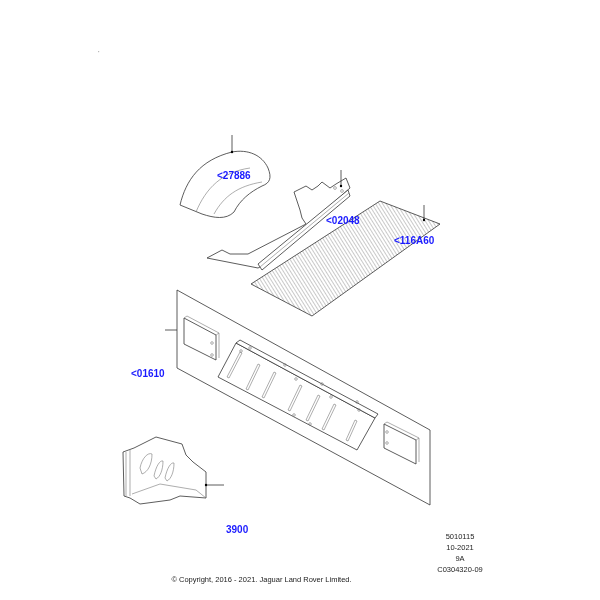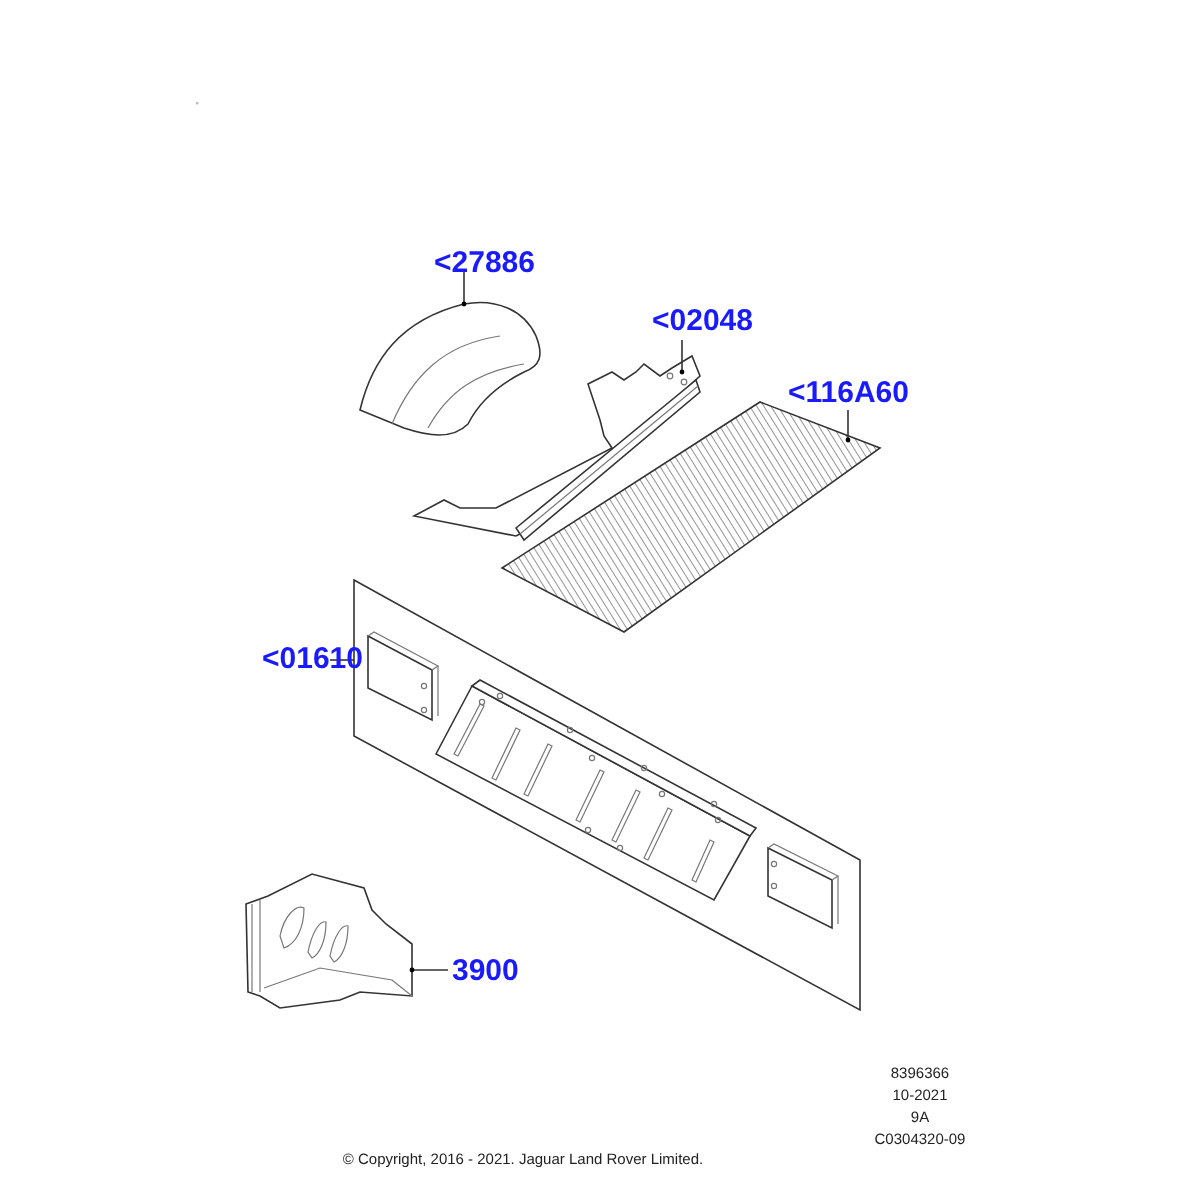--- a/index.html
+++ b/index.html
@@ -1,18 +1,18 @@
 <!DOCTYPE html>
 <html><head>
 <meta charset="utf-8">
 <style>
   html, body { margin: 0; padding: 0; background: #ffffff; }
   body { width: 600px; height: 600px; position: relative; overflow: hidden; font-family: "Liberation Sans", sans-serif; }
   #diagram { position: absolute; left: 0; top: 0; width: 600px; height: 600px; }
-  .callout { position: absolute; font-family: "Liberation Sans", sans-serif; font-weight: bold; font-size: 15px; color: #1a1aff; cursor: pointer; line-height: 10px; white-space: nowrap; }
+  .callout { position: absolute; font-family: "Liberation Sans", sans-serif; font-weight: bold; font-size: 10px; color: #1a1aff; cursor: pointer; line-height: 10px; white-space: nowrap; margin-top: 44px; }
   .meta { position: absolute; font-family: "Liberation Sans", sans-serif; font-size: 7.5px; color: #222; text-align: center; line-height: 11px; }
   .copyright { position: absolute; left: 0; width: 523px; top: 575px; text-align: center; font-family: "Liberation Sans", sans-serif; font-size: 7.5px; color: #222; }
   .ln { stroke: #333; stroke-width: 0.8; fill: none; }
   .lnf { stroke: #333; stroke-width: 0.8; fill: #fff; }
   .thin { stroke: #777; stroke-width: 0.6; fill: none; }
 </style>
 </head>
 <body>
 
 <svg id="diagram" viewBox="0 0 600 600" xmlns="http://www.w3.org/2000/svg">
@@ -96,25 +96,25 @@
     <path class="thin" d="M132,494 L160,484 L196,490 L206,498"></path>
     <path class="thin" d="M140,468 C142,458 148,452 152,454 C152,464 148,472 142,474 Z"></path>
     <path class="thin" d="M154,476 C156,466 160,460 163,461 C163,470 160,477 156,479 Z"></path>
     <path class="thin" d="M165,478 C167,468 171,462 174,463 C174,472 171,479 167,481 Z"></path>
     <line class="ln" x1="206" y1="485" x2="224" y2="485"></line>
     <circle cx="206" cy="485" r="1.2" fill="#000"></circle>
   </g>
 </svg>
 
 <div class="callout" style="left:217px;top:127px;">&lt;27886</div>
-<div class="callout" style="left:326px;top:156px;">&lt;02048</div>
+<div class="callout" style="left:326px;top:172px;">&lt;02048</div>
 <div class="callout" style="left:394px;top:192px;">&lt;116A60</div>
 <div class="callout" style="left:131px;top:325px;text-align:center;">&lt;01610</div>
 <div class="callout" style="left:226px;top:481px;">3900</div>
 
 <div class="meta" style="left:420px;top:531px;width:80px;">
-  <div>8396366</div>
+  <div>5010115</div>
   <div>10-2021</div>
   <div>9A</div>
   <div>C0304320-09</div>
 </div>
 
 <div class="copyright">© Copyright, 2016 - 2021. Jaguar Land Rover Limited.</div>
 
 </body></html>

